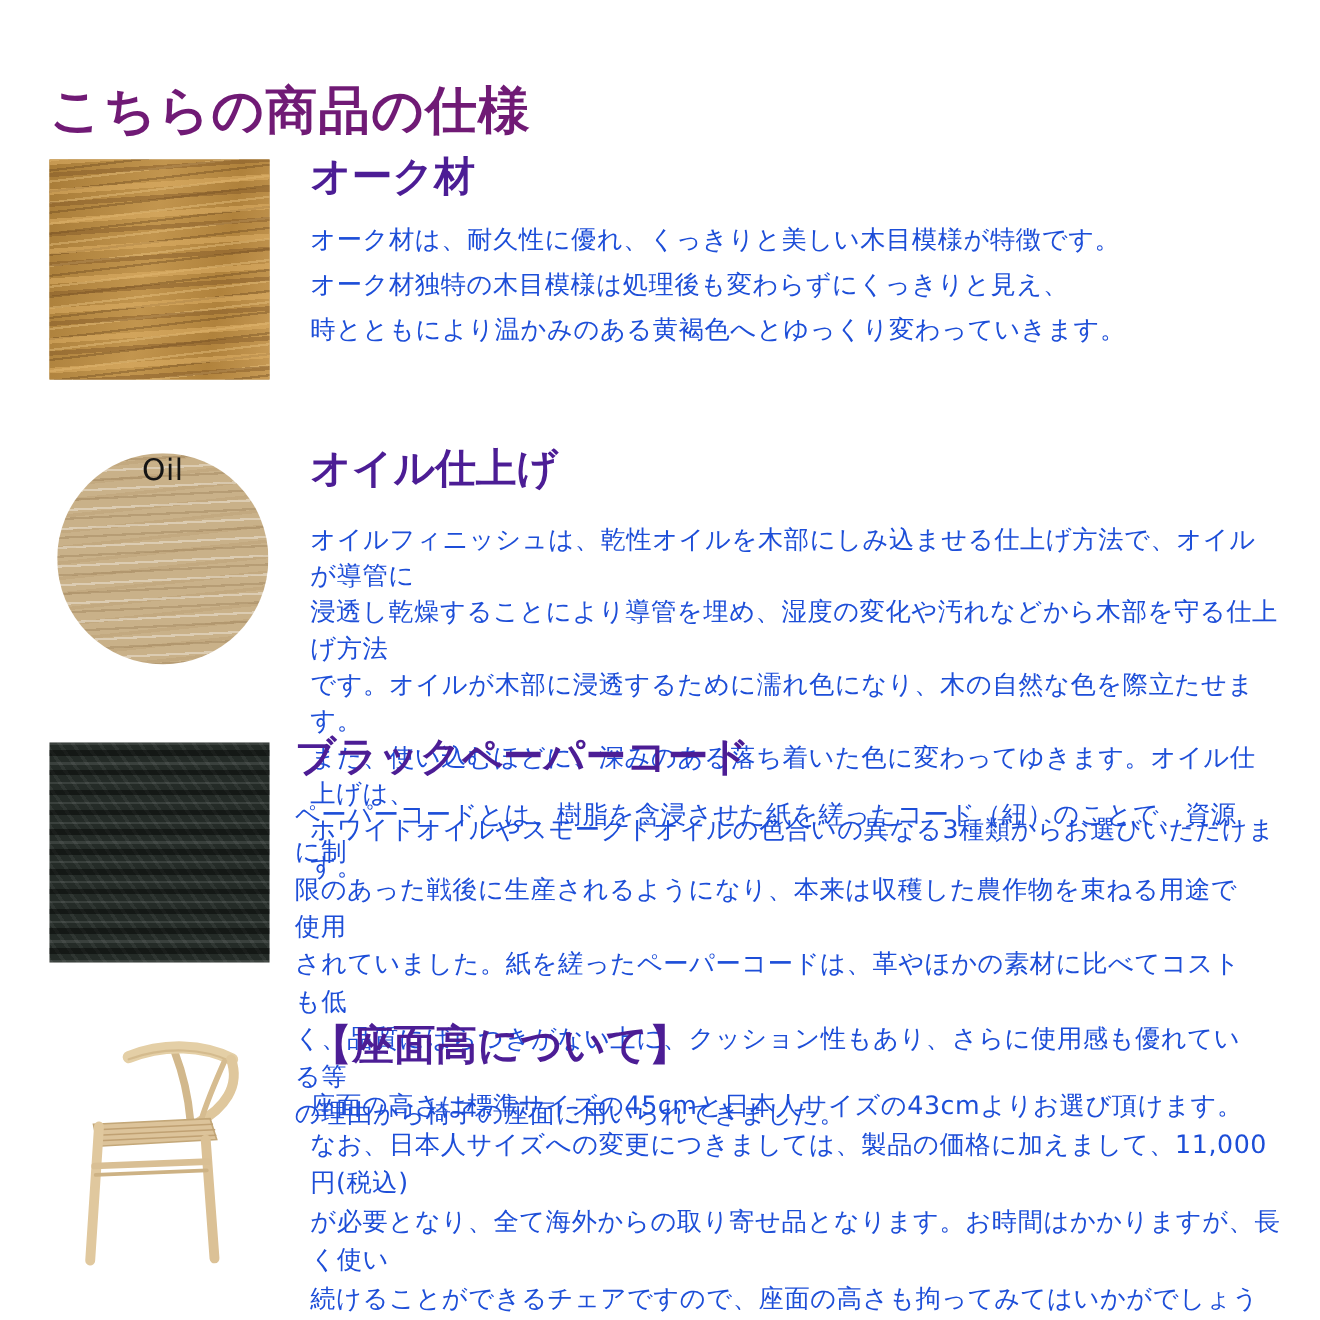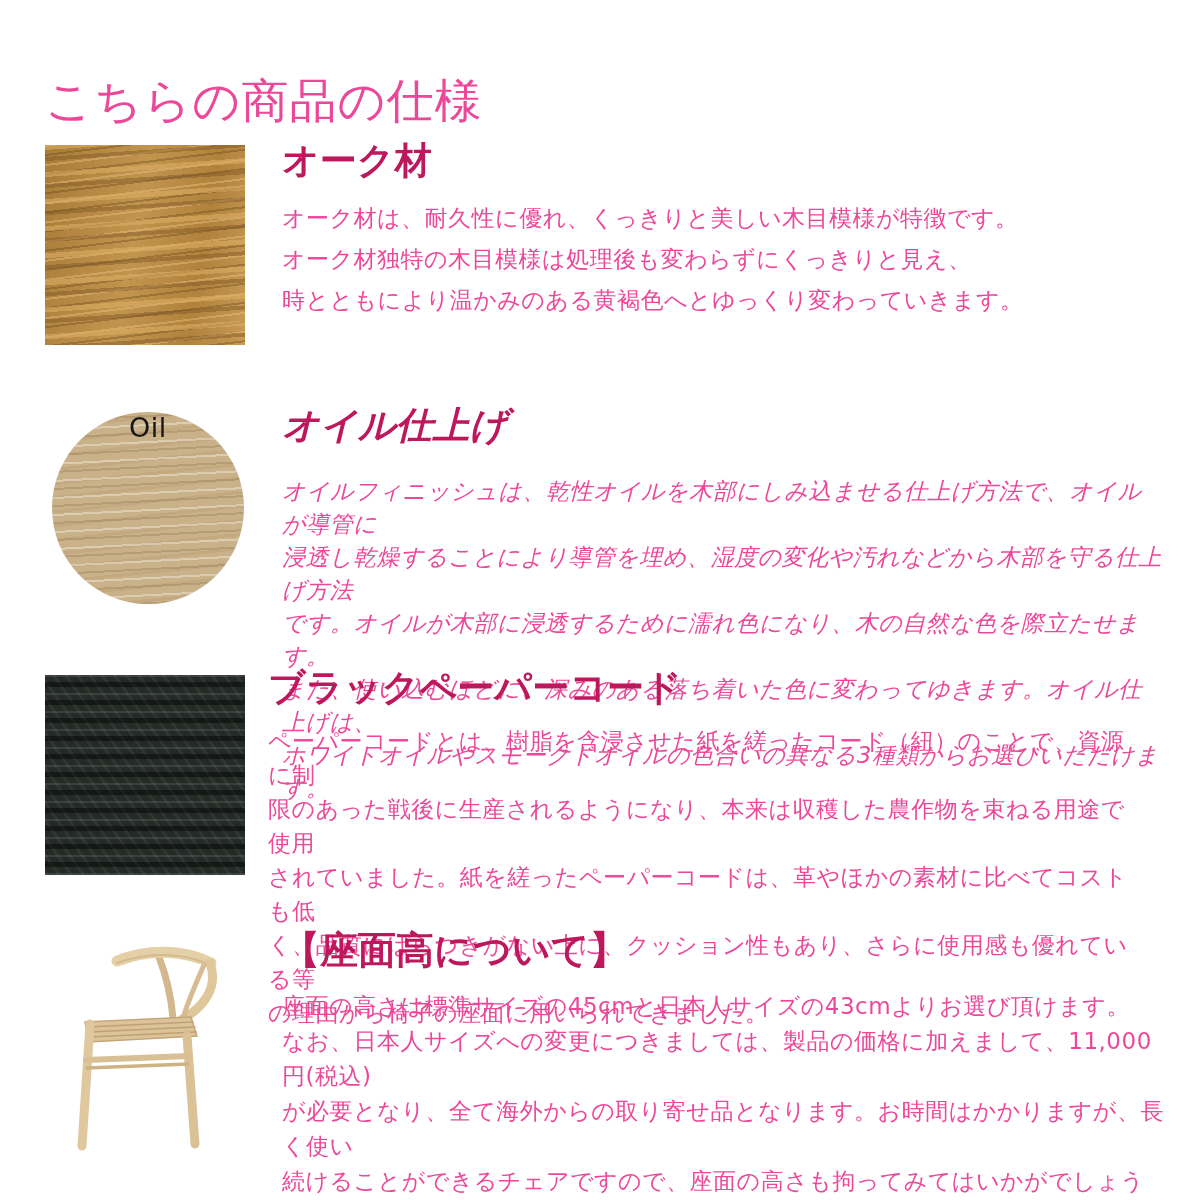--- a/index.html
+++ b/index.html
@@ -8,33 +8,33 @@
     position:relative;
     background:#ffffff;
     font-family:"DejaVu Sans","Liberation Sans",sans-serif;
     overflow:hidden;
   }
   .abs{position:absolute;}
 
   
   #page-title{
     left:45px;top:42px;
-    font-size:47px;font-weight:400;color:#ec4899;
+    font-size:47px;font-weight:700;color:#701a75;
     letter-spacing:1px;line-height:1.2;
   }
 
   
-  .sec-head{margin:0;font-weight:700;color:#be185d;line-height:1.2;}
-  .sec-body{margin:0;color:#ec4899;white-space:pre-line;letter-spacing:0.5px;}
+  .sec-head{margin:0;font-weight:700;color:#4c1d95;line-height:1.2;}
+  .sec-body{margin:0;color:#1d4ed8;white-space:pre-line;letter-spacing:0.5px;}
 
   #sec1-content{left:282px;top:139px;width:880px;}
   #sec1-content .sec-head{font-size:37px;}
   #sec1-content .sec-body{margin-top:15px;font-size:23px;line-height:41px;}
 
-  #sec2-content{left:282px;top:404px;width:880px;font-style:italic;}
+  #sec2-content{left:282px;top:404px;width:880px;}
   #sec2-content .sec-head{font-size:37px;}
   #sec2-content .sec-body{margin-top:27px;font-size:23px;line-height:33px;}
 
   #sec3-content{left:268px;top:666px;width:880px;}
   #sec3-content .sec-head{font-size:37px;}
   #sec3-content .sec-body{margin-top:14px;font-size:23px;line-height:34px;}
 
   #sec4-content{left:282px;top:928px;width:890px;}
   #sec4-content .sec-head{font-size:38px;}
   #sec4-content .sec-body{margin-top:15px;font-size:23px;line-height:35px;}

